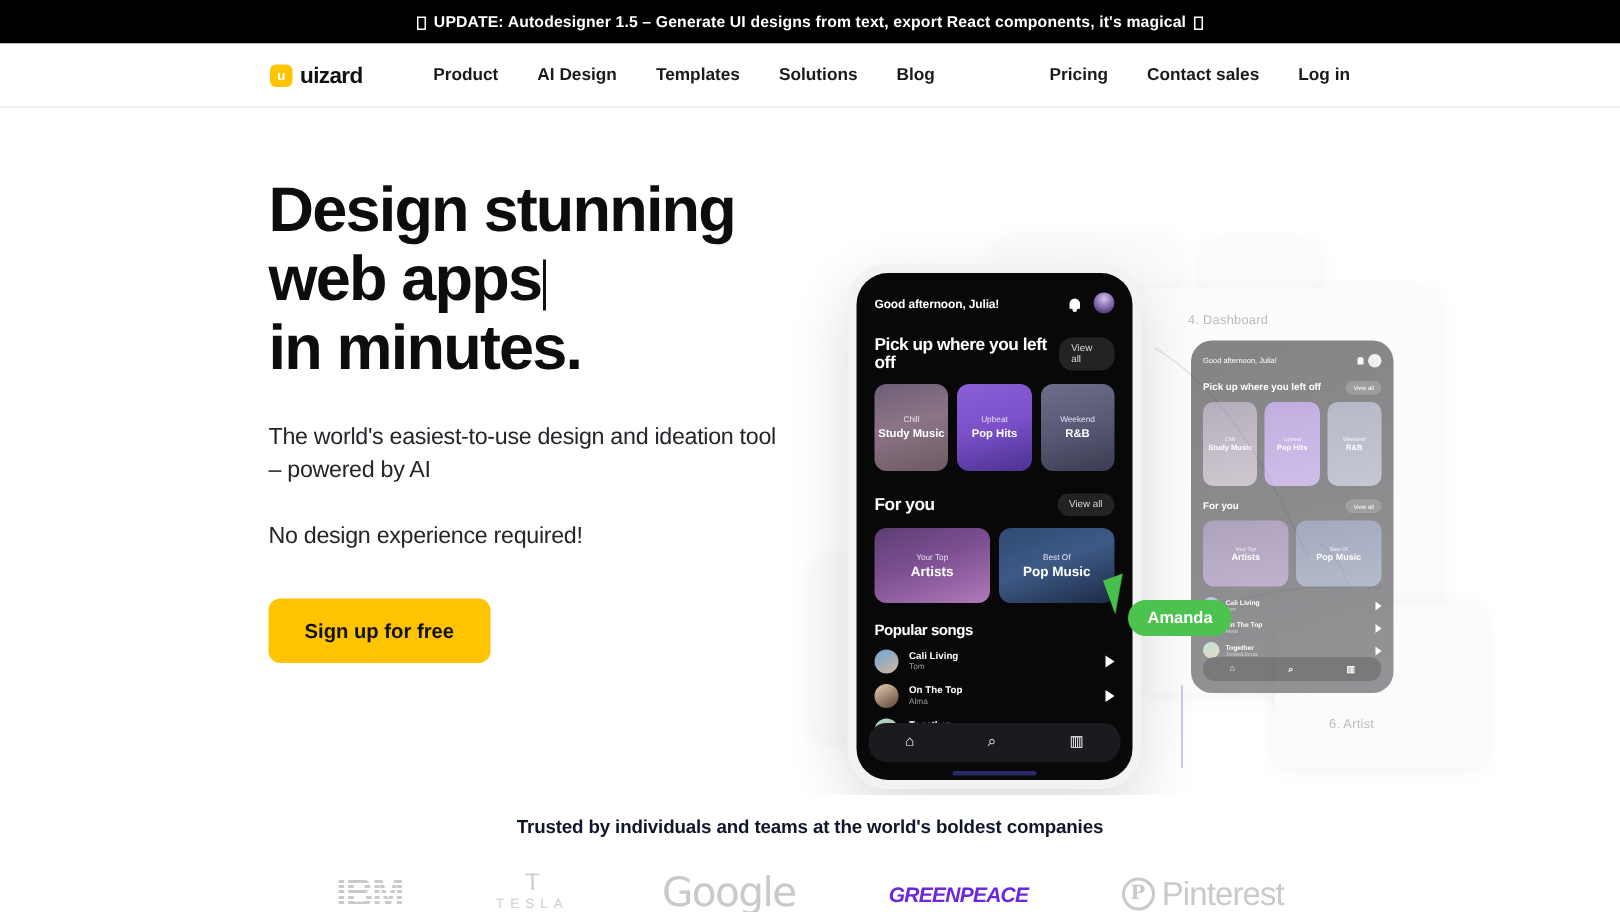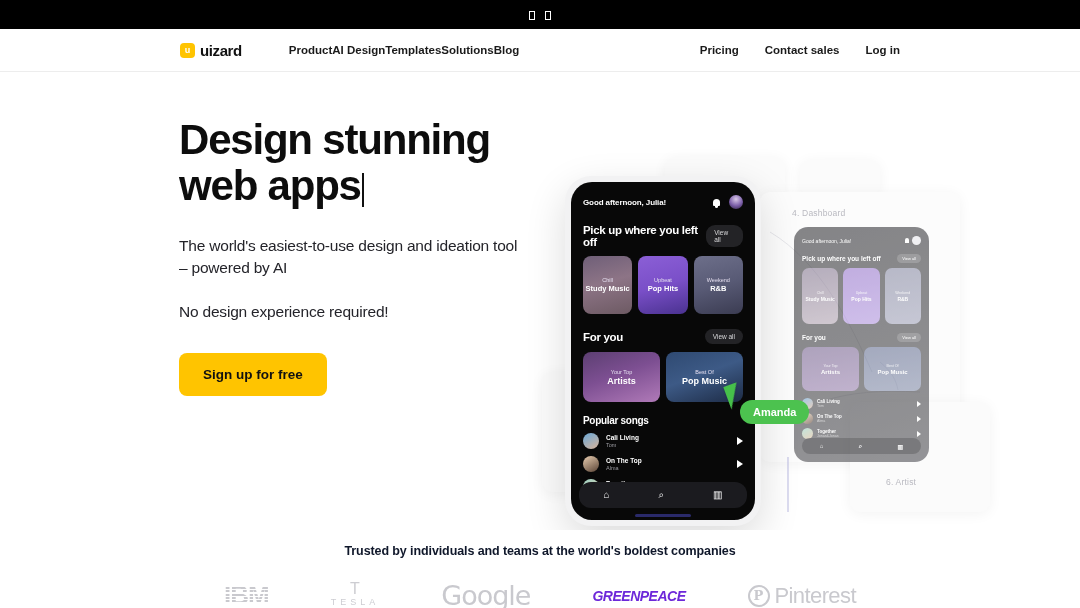--- a/index.html
+++ b/index.html
@@ -46,21 +46,21 @@
     width: 15px; height: 15px;
     border-radius: 4px;
     background: #FFC400;
     display: flex; align-items: center; justify-content: center;
     color: #ffffff; font-size: 9px; font-weight: 700; line-height: 1;
   }
   .logo-word {
     font-size: 15px; font-weight: 700; color: #111111; letter-spacing: -.4px;
   }
   .nav-left {
-    display: flex; align-items: center; 
+    display: flex; align-items: center; gap: 26px;
     margin-left: 47px;
   }
   .nav-left a, .nav-right a {
     font-size: 11.5px; font-weight: 600; color: #1a1a1a;
     text-decoration: none; white-space: nowrap; cursor: pointer;
   }
   .nav-right {
     display: flex; align-items: flex-end; gap: 26px;
     margin-left: auto;
   }
@@ -274,21 +274,21 @@
     background:#1b1b1f; border-radius:12px;
     display:flex; align-items:center; justify-content:space-around;
   }
   .tabbar .ti { font-size:10px; color:#ffffff; line-height:1; }
   .home-ind {
     position:absolute; left:50%; transform:translateX(-50%); bottom:3px;
     width:56px; height:3px; border-radius:2px; background:#2a2a6a;
   }
 
   
-  .cursor { position:absolute; left:207px; top:312px; }
+  .cursor { position:absolute; left:219px; top:312px; }
   .cur-arrow {
     width:0;height:0;
     border-left: 7px solid #46C04A;
     border-right: 7px solid transparent;
     border-bottom: 12px solid transparent;
     border-top: 12px solid #46C04A;
     transform: rotate(-20deg);
     filter: drop-shadow(0 1px 1px rgba(0,0,0,.2));
   }
   .cur-pill {
@@ -327,20 +327,21 @@
     display:flex;align-items:center;justify-content:center;
     font-size:13px; font-weight:700; font-family:"DejaVu Serif", serif;
   }
   .lg-pin .pword { font-size:22px; color:#c9c9ce; letter-spacing:-.6px; }
 </style>
 </head>
 <body>
 
 <div class="announce">
   <span class="tofu"></span>
+  <span>UPDATE: Autodesigner 1.5 – Generate UI designs from text, export React components, it's magical</span>
   <span class="tofu"></span>
 </div>
 
 <div class="header">
 
   <div class="logo">
     <span class="logo-mark">u</span>
     <span class="logo-word">uizard</span>
   </div>
 
@@ -358,20 +359,21 @@
     <a>Log in</a>
   </nav>
 </div>
 
 <div class="hero">
 
   <div class="hero-copy">
     <h1 class="hero-h1">
       <span>Design stunning</span><br>
       <span>web apps</span><span class="caret"></span><br>
+      <span>in minutes.</span>
     </h1>
     <p class="hero-sub">The world's easiest-to-use design and ideation tool – powered by AI</p>
     <p class="hero-sub2">No design experience required!</p>
     <button class="hero-cta">Sign up for free</button>
   </div>
 
   <div class="art">
 
     <div class="ghost g1"></div>
     <div class="ghost g2"></div>

